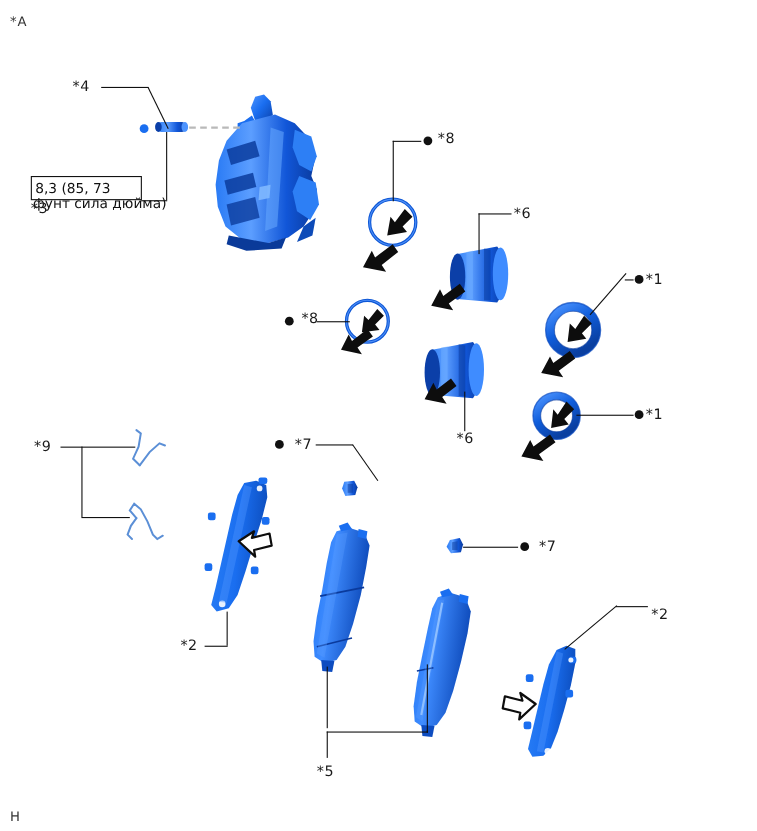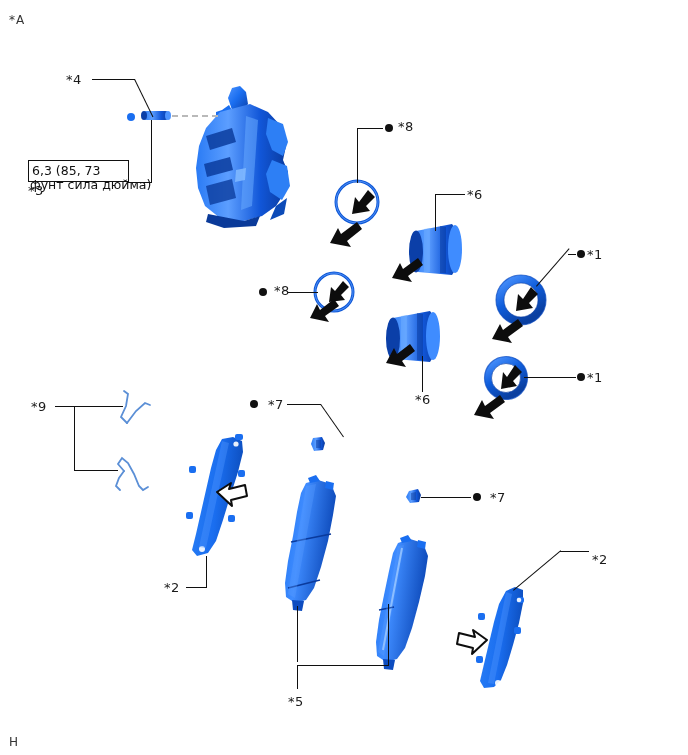--- a/index.html
+++ b/index.html
@@ -336,21 +336,21 @@
   <div class="ln-v" style="left:297px; top:665px; height:24px;"></div>
 
   <div class="dot" style="left:385px; top:124px;"></div>
   <div class="dot" style="left:259px; top:288px;"></div>
   <div class="dot" style="left:577px; top:250px;"></div>
   <div class="dot" style="left:577px; top:373px;"></div>
   <div class="dot" style="left:250px; top:400px;"></div>
   <div class="dot" style="left:473px; top:493px;"></div>
 
   <div class="torque-box" style="left:28px; top:160px; width:101px; height:22px;"></div>
-  <div class="torque-text" style="left:32px; top:163px;">6,3 (85, 73</div>
+  <div class="torque-text" style="left:32px; top:163px;">8,3 (85, 73</div>
   <div class="torque-text" style="left:30px; top:177px;">фунт сила дюйма)</div>
 
   <div class="lbl lbl-corner" style="left:9px; top:13px;">*A</div>
   <div class="lbl lbl-corner" style="left:9px; top:735px;">H</div>
 
   <div class="lbl" style="left:66px;  top:72px;">*4</div>
   <div class="lbl" style="left:28px;  top:183px;">*3</div>
   <div class="lbl" style="left:398px; top:119px;">*8</div>
   <div class="lbl" style="left:274px; top:283px;">*8</div>
   <div class="lbl" style="left:467px; top:187px;">*6</div>

